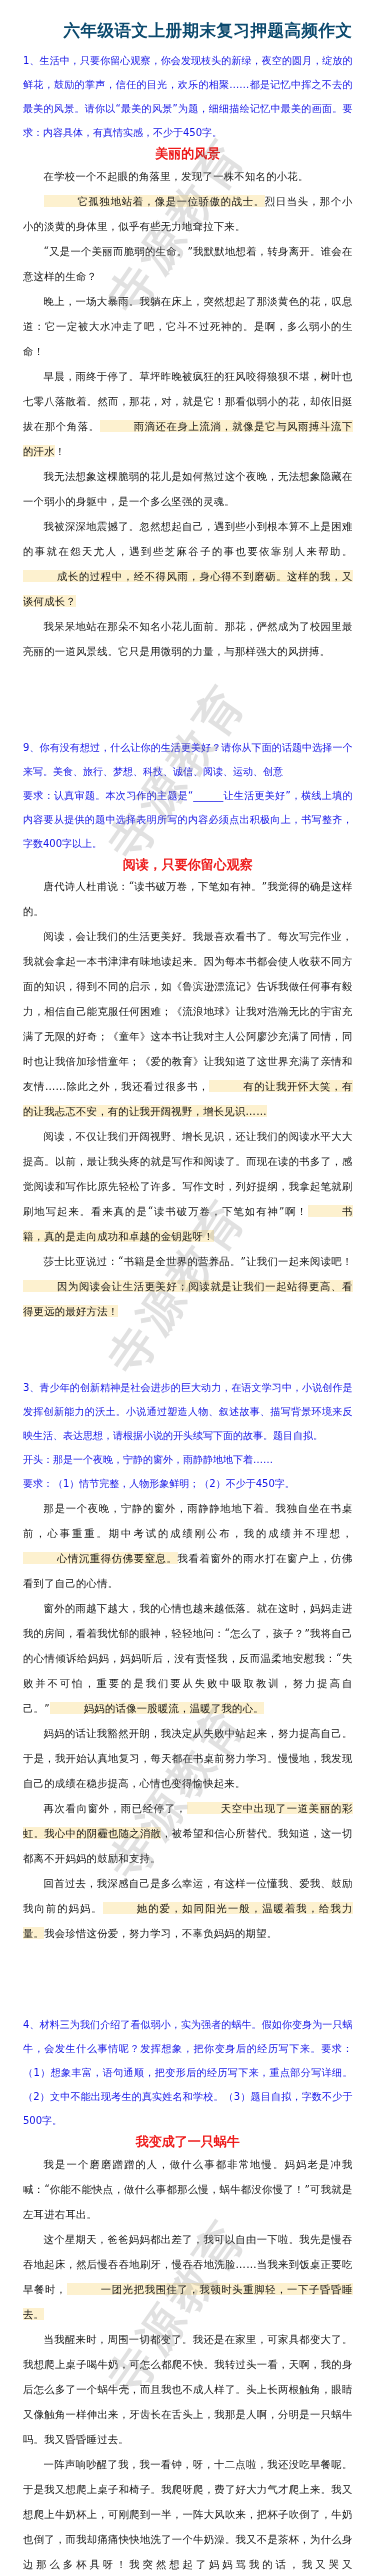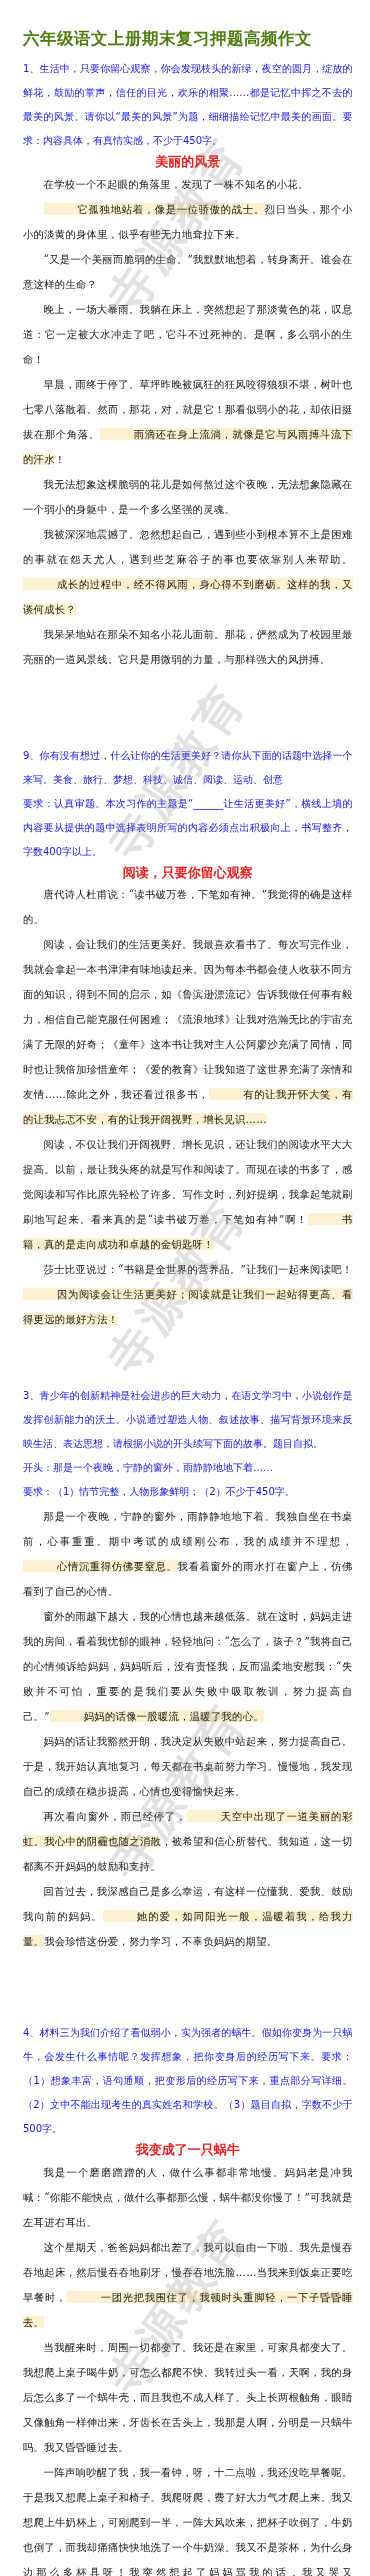--- a/index.html
+++ b/index.html
@@ -1,21 +1,21 @@
 <!DOCTYPE html>
 <html style="font-size:8.2px"><head>
 <meta charset="utf-8">
 <style>
   html, body { margin: 0; padding: 0; background: #ffffff; }
   body { width: 371px; min-height: 2623px; position: relative; overflow: hidden; }
   .page { position: relative; width: 371px; padding: 0 18.5px 0 23px; box-sizing: border-box; }
   .doc-title {
-    margin: 0; padding-top: 28px; height: 29px;
-    text-align: left; font-family: "DejaVu Sans", sans-serif;
-    font-weight: bold; font-size: 16.5px; color: #4d7c0f; letter-spacing: 0.5px;
+    margin: 0; padding-top: 20px; height: 29px;
+    text-align: right; font-family: "DejaVu Sans", sans-serif;
+    font-weight: bold; font-size: 16.5px; color: #0c4a6e; letter-spacing: 0.5px;
     white-space: nowrap;
   }
   .prompt {
     font-family: "DejaVu Sans", "Liberation Sans", sans-serif;
     color: #1515e6; font-size: 10px; line-height: 24px;
     text-align: justify; margin: 0;
   }
   .prompt p { margin: 0; }
   .essay-title {
     text-align: center; color: #ee1c1c; font-size: 13px; line-height: 18.5px;

